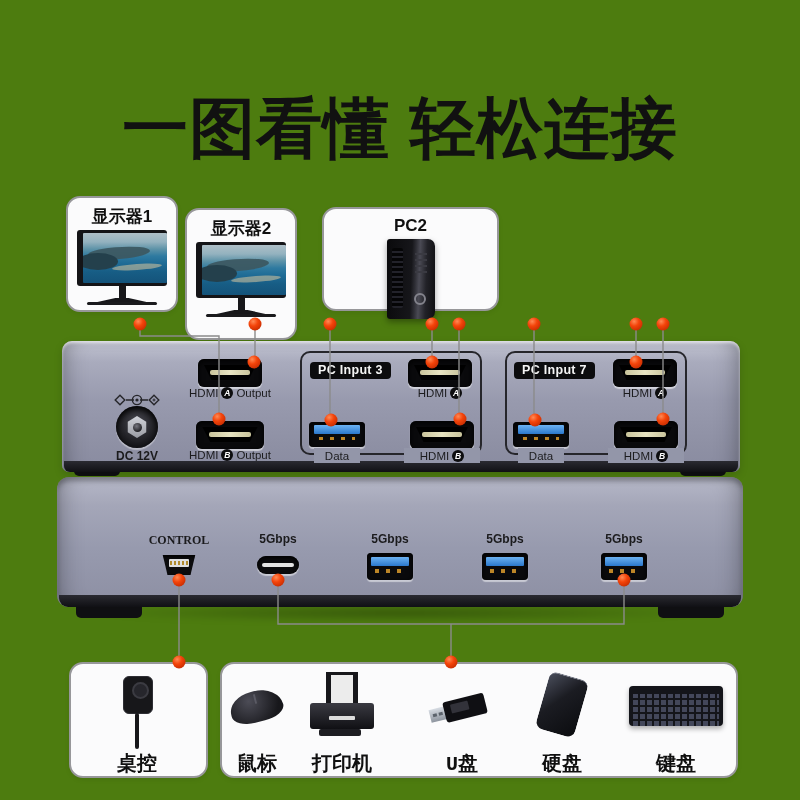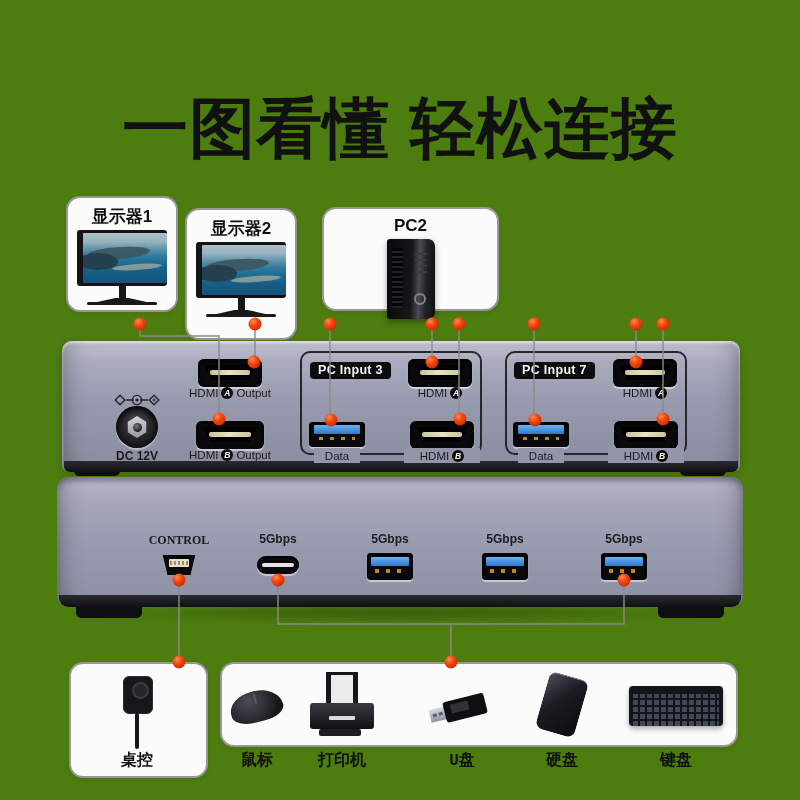--- a/index.html
+++ b/index.html
@@ -88,21 +88,21 @@
      font-weight:500;color:#1c1c1e;white-space:nowrap;}
   .plabel.mask{background:#9396a9;align-self:center;}
   .badge{display:inline-block;width:12px;height:12px;border-radius:50%;background:#0d0d0f;color:#fff;
      font-size:8.5px;line-height:12px;text-align:center;font-weight:700;font-style:italic;}
   .chip{background:#0c0c0e;color:#f4f4f4;font-size:12.5px;font-weight:600;padding:1px 8px 2px;
      border-radius:4px;letter-spacing:.3px;white-space:nowrap;}
   .pc-group{border:2px solid #26262b;border-radius:10px;box-sizing:border-box;}
   .blabel{font-size:12px;font-weight:600;color:#1b1b1d;text-align:center;white-space:nowrap;}
   
   .p-item{position:absolute;width:90px;text-align:center;}
-  .p-label{position:absolute;left:0;right:0;top:86px;font-size:16px;font-weight:700;color:#101010;}
+  .p-label{position:absolute;left:0;right:0;top:86px;font-size:20px;font-weight:700;color:#101010;}
   .art{position:absolute;left:50%;transform:translateX(-50%);}
   .art-ctrl{top:12px;width:30px;height:74px;}
   .ct-body{position:absolute;left:1px;top:0;width:28px;height:36px;background:#17171a;
      border:1px solid #2e2e34;border-radius:6px;}
   .ct-btn{position:absolute;left:50%;top:5px;width:13px;height:13px;margin-left:-6.5px;border-radius:50%;
      background:#26262c;border:2px solid #3b3b42;}
   .ct-cable{position:absolute;left:50%;top:37px;width:4px;height:36px;margin-left:-2px;
      background:#17171a;border-radius:2px;}
   .art-mouse{top:22px;width:58px;height:42px;}
   .ms-body{position:absolute;left:2px;top:5px;width:53px;height:31px;transform:rotate(-14deg);
@@ -317,21 +317,21 @@
       <div class="art art-ctrl">
         <div class="ct-body">
             <div class="ct-btn"></div>
           </div>
           <div class="ct-cable"></div>
       </div>
       <div class="p-label">桌控</div>
     </div>
   </div>
 
-  <div class="abs dev-box" style="left:220px;top:662px;width:518px;height:85px;font-family:Liberation Mono, monospace;">
+  <div class="abs dev-box" style="left:220px;top:662px;width:518px;height:116px;font-family:Liberation Mono, monospace;">
     <div class="p-item" style="left:-10px;top:0;">
       <div class="art art-mouse">
           <div class="ms-body"></div>
           <div class="ms-line"></div>
         </div>
       <div class="p-label">鼠标</div>
     </div>
     <div class="p-item" style="left:75px;top:0;">
       <div class="art art-printer">
         <div class="pr-tray"></div>

